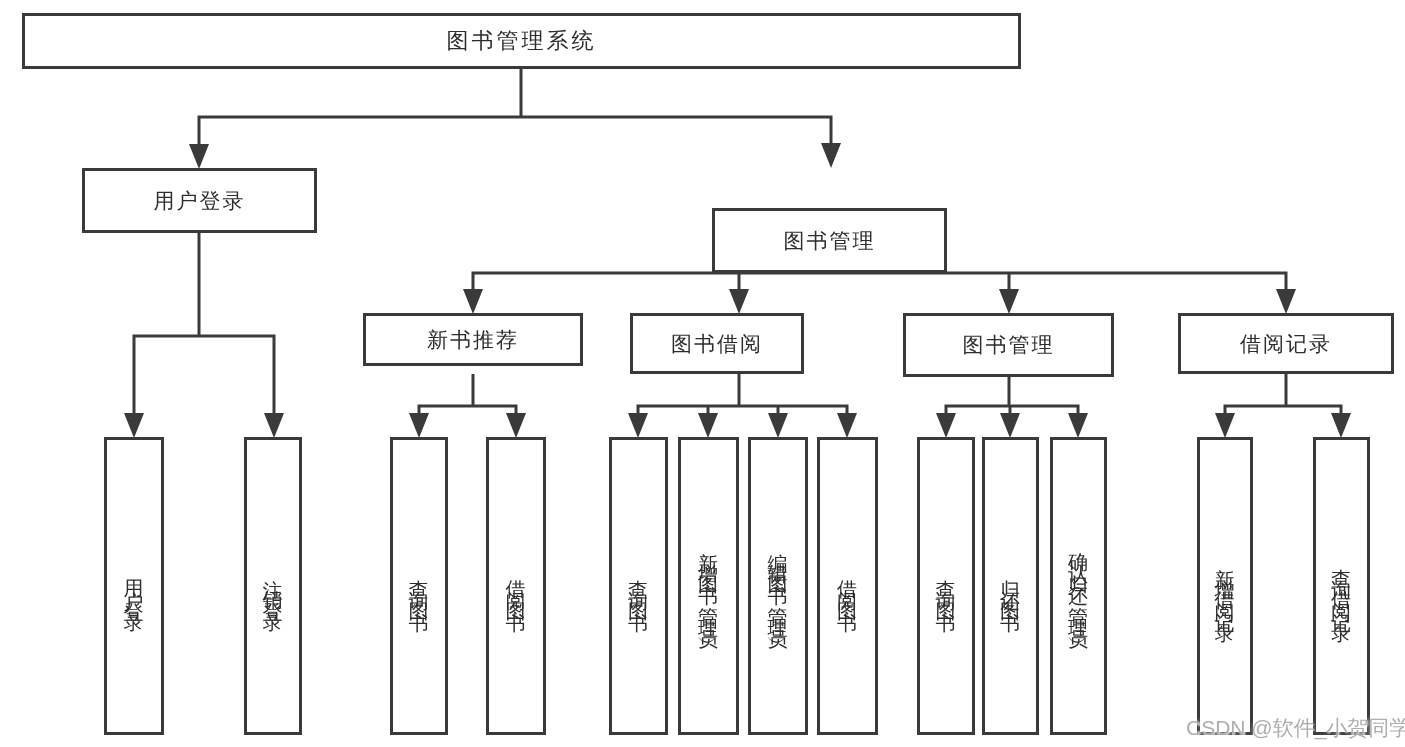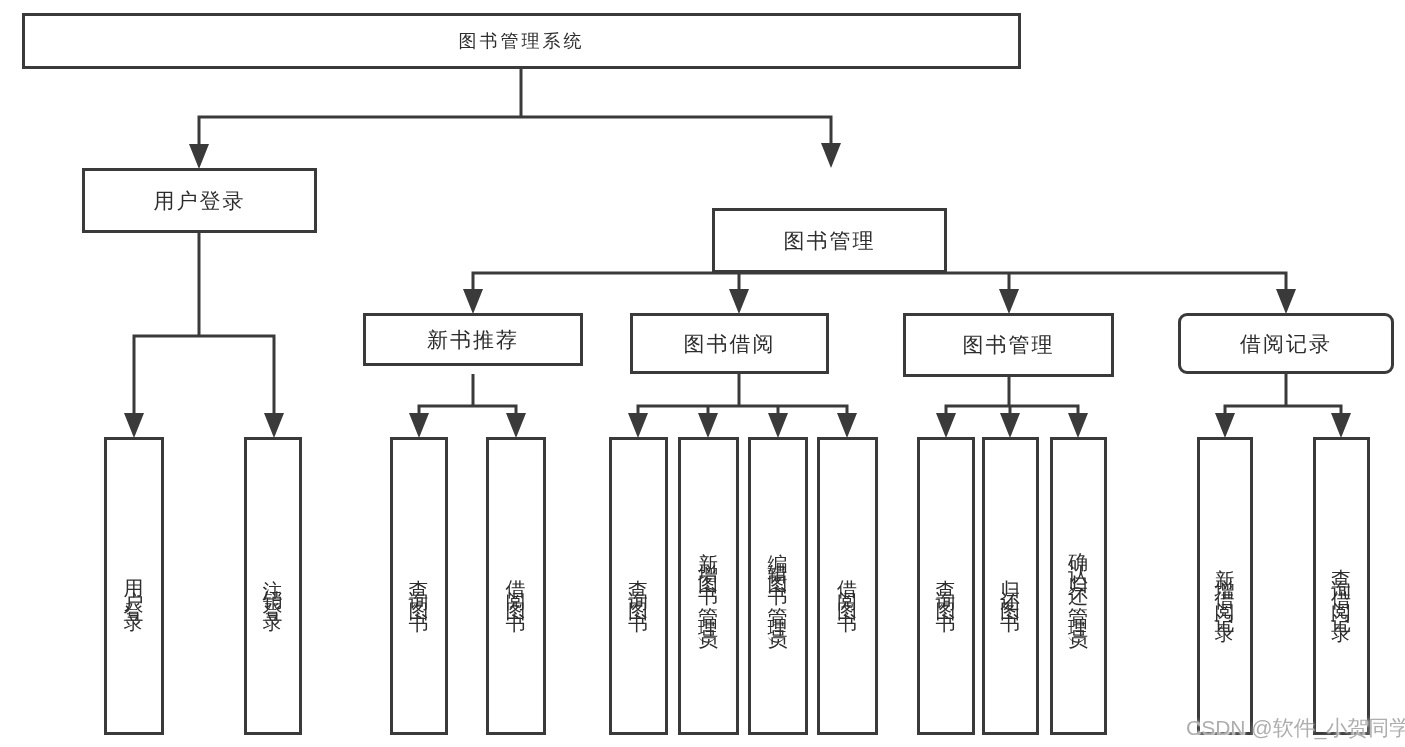--- a/index.html
+++ b/index.html
@@ -19,21 +19,21 @@
   .connector{position:absolute;left:0;top:0;z-index:0;}
   .connector path.line{stroke:var(--line);stroke-width:3;fill:none;}
   .connector path.head{fill:var(--line);stroke:none;}
   .box{
     position:absolute;box-sizing:border-box;
     background:var(--boxbg);border:3px solid var(--line);
     display:flex;align-items:center;justify-content:center;
     color:var(--text);z-index:1;
   }
   .hlabel{font-size:21px;letter-spacing:2px;white-space:nowrap;}
-  .root .hlabel{font-size:18px;letter-spacing:3px;}
+  .root .hlabel{font-size:22px;letter-spacing:3px;}
   .leaf{top:437px;height:298px;}
   .vtext{
     writing-mode:vertical-rl;text-orientation:mixed;
     font-size:20px;letter-spacing:11px;line-height:1;
     white-space:nowrap;
   }
   .watermark{
     position:absolute;left:1186px;top:714px;z-index:3;
     font-size:21px;color:var(--wm);white-space:nowrap;
     text-shadow:0 0 4px #ffffff,1px 1px 2px #ffffff;
@@ -94,27 +94,27 @@
   <div class="box" style="left:82px;top:168px;width:235px;height:65px;">
     <span class="hlabel">用户登录</span>
   </div>
   <div class="box" style="left:712px;top:168px;width:235px;height:65px;margin-top:40px;">
     <span class="hlabel">图书管理</span>
   </div>
 
   <div class="box" style="left:363px;top:313px;width:220px;height:53px;text-align:right;">
     <span class="hlabel">新书推荐</span>
   </div>
-  <div class="box" style="left:630px;top:313px;width:199px;height:61px;">
+  <div class="box" style="left:630px;top:313px;width:174px;height:61px;">
     <span class="hlabel">图书借阅</span>
   </div>
   <div class="box" style="left:903px;top:313px;width:211px;height:64px;">
     <span class="hlabel">图书管理</span>
   </div>
-  <div class="box" style="left:1178px;top:313px;width:216px;height:61px;border-radius:9px;">
+  <div class="box" style="left:1178px;top:313px;width:216px;height:61px;">
     <span class="hlabel">借阅记录</span>
   </div>
 
   <div class="box leaf" style="left:104px;width:60px;">
     <span class="vtext">用户登录</span>
   </div>
   <div class="box leaf" style="left:244px;width:58px;">
     <span class="vtext">注销登录</span>
   </div>
   <div class="box leaf" style="left:390px;width:58px;">

